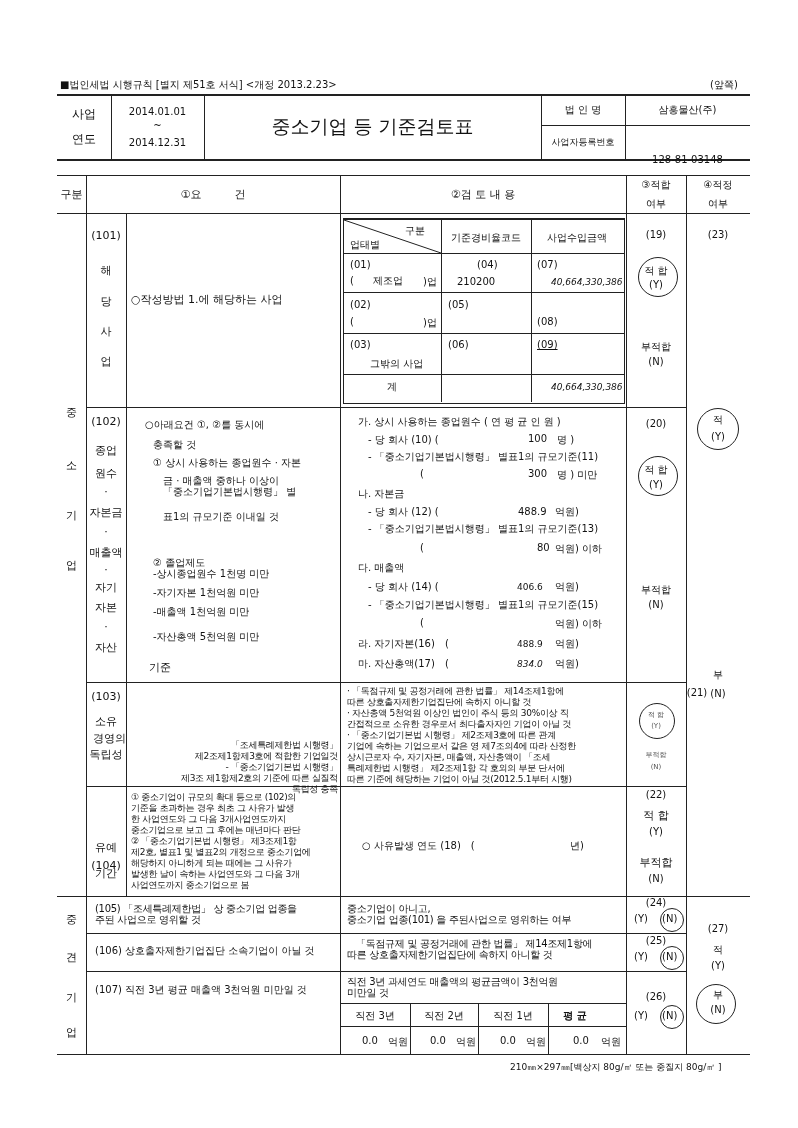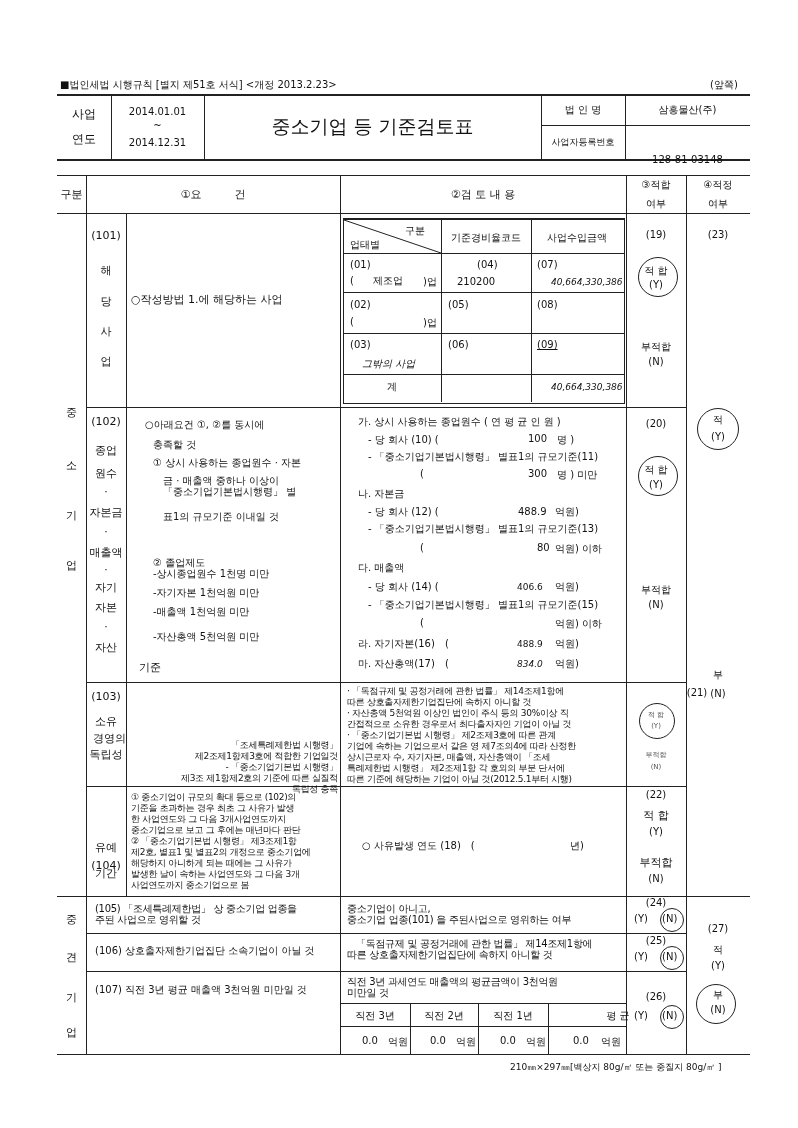--- a/index.html
+++ b/index.html
@@ -105,24 +105,24 @@
     <div class="abs sm" style="left:423px;top:275px;">)업</div>
     <div class="abs sm" style="left:448px;top:259px;margin-left:29px;">(04)</div>
     <div class="abs sm" style="left:457px;top:276px;">210200</div>
     <div class="abs sm" style="left:537px;top:259px;">(07)</div>
     <div class="abs xs" style="left:551px;top:277px;font-style:italic;">40,664,330,386</div>
 
     <div class="abs sm" style="left:350px;top:299px;">(02)</div>
     <div class="abs sm" style="left:350px;top:316px;">(</div>
     <div class="abs sm" style="left:423px;top:316px;">)업</div>
     <div class="abs sm" style="left:448px;top:299px;">(05)</div>
-    <div class="abs sm" style="left:537px;top:299px;">(08)</div>
+    <div class="abs sm" style="left:537px;top:316px;">(08)</div>
 
     <div class="abs sm" style="left:350px;top:339px;">(03)</div>
-    <div class="abs sm" style="left:362px;top:357px;font-style:italic;">그밖의 사업</div>
+    <div class="abs sm" style="left:370px;top:357px;">그밖의 사업</div>
     <div class="abs sm" style="left:448px;top:339px;">(06)</div>
     <div class="abs sm" style="left:537px;top:339px;text-decoration:underline;">(09)</div>
 
     <div class="abs c sm" style="left:343px;top:380px;width:98px;">계</div>
     <div class="abs xs" style="left:551px;top:382px;font-style:italic;">40,664,330,386</div>
   </div>
 
   <div class="abs c sm" style="left:626px;top:229px;width:60px;">(19)</div>
   <div class="circle" style="left:638px;top:257px;width:38px;height:38px;"></div>
   <div class="abs c sm" style="left:626px;top:264px;width:60px;">적 합</div>
@@ -138,21 +138,21 @@
   <div class="abs c" style="left:86px;top:466px;width:40px;">원수</div>
   <div class="abs c" style="left:86px;top:485px;width:40px;">·</div>
   <div class="abs c" style="left:86px;top:505px;width:40px;">자본금</div>
   <div class="abs c" style="left:86px;top:525px;width:40px;">·</div>
   <div class="abs c" style="left:86px;top:545px;width:40px;">매출액</div>
   <div class="abs c" style="left:86px;top:563px;width:40px;">·</div>
   <div class="abs c" style="left:86px;top:580px;width:40px;">자기</div>
   <div class="abs c" style="left:86px;top:600px;width:40px;">자본</div>
   <div class="abs c" style="left:86px;top:620px;width:40px;">·</div>
   <div class="abs c" style="left:86px;top:640px;width:40px;">자산</div>
-  <div class="abs c" style="left:86px;top:660px;width:40px;padding-left:44px;">기준</div>
+  <div class="abs c" style="left:96px;top:660px;width:40px;padding-left:44px;">기준</div>
 
   <div class="abs sm" style="left:145px;top:418px;">○아래요건 ①, ②를 동시에</div>
   <div class="abs sm" style="left:153px;top:438px;">충족할 것</div>
   <div class="abs sm" style="left:153px;top:456px;">① 상시 사용하는 종업원수 · 자본</div>
   <div class="abs sm" style="left:163px;top:474px;">금 · 매출액 중하나 이상이</div>
   <div class="abs sm" style="left:163px;top:485px;">「중소기업기본법시행령」 별</div>
   <div class="abs sm" style="left:163px;top:510px;">표1의 규모기준 이내일 것</div>
   <div class="abs sm" style="left:153px;top:556px;">② 졸업제도</div>
   <div class="abs sm" style="left:153px;top:567px;">-상시종업원수 1천명 미만</div>
   <div class="abs sm" style="left:153px;top:586px;">-자기자본 1천억원 미만</div>
@@ -291,21 +291,21 @@
   <div class="abs sm tight" style="left:347px;top:976px;">직전 3년 과세연도 매출액의 평균금액이 3천억원</div>
   <div class="abs sm tight" style="left:347px;top:987px;">미만일 것</div>
   <div class="hl" style="left:340px;top:1003px;width:286px;"></div>
   <div class="hl" style="left:340px;top:1026px;width:286px;"></div>
   <div class="vl" style="left:410px;top:1003px;height:51px;"></div>
   <div class="vl" style="left:478px;top:1003px;height:51px;"></div>
   <div class="vl" style="left:548px;top:1003px;height:51px;"></div>
   <div class="abs c sm" style="left:340px;top:1009px;width:70px;">직전 3년</div>
   <div class="abs c sm" style="left:410px;top:1009px;width:68px;">직전 2년</div>
   <div class="abs c sm" style="left:478px;top:1009px;width:70px;">직전 1년</div>
-  <div class="abs c sm" style="left:579px;top:1009px;width:78px;">평 균</div>
+  <div class="abs c sm" style="left:536px;top:1009px;width:78px;font-weight:bold;">평 균</div>
   <div class="abs sm" style="left:362px;top:1035px;">0.0</div>
   <div class="abs sm" style="left:388px;top:1035px;">억원</div>
   <div class="abs sm" style="left:430px;top:1035px;">0.0</div>
   <div class="abs sm" style="left:456px;top:1035px;">억원</div>
   <div class="abs sm" style="left:500px;top:1035px;">0.0</div>
   <div class="abs sm" style="left:526px;top:1035px;">억원</div>
   <div class="abs sm" style="left:573px;top:1035px;">0.0</div>
   <div class="abs sm" style="left:601px;top:1035px;">억원</div>
   <div class="abs c sm" style="left:626px;top:991px;width:60px;">(26)</div>
   <div class="abs sm" style="left:634px;top:1010px;">(Y)</div>

